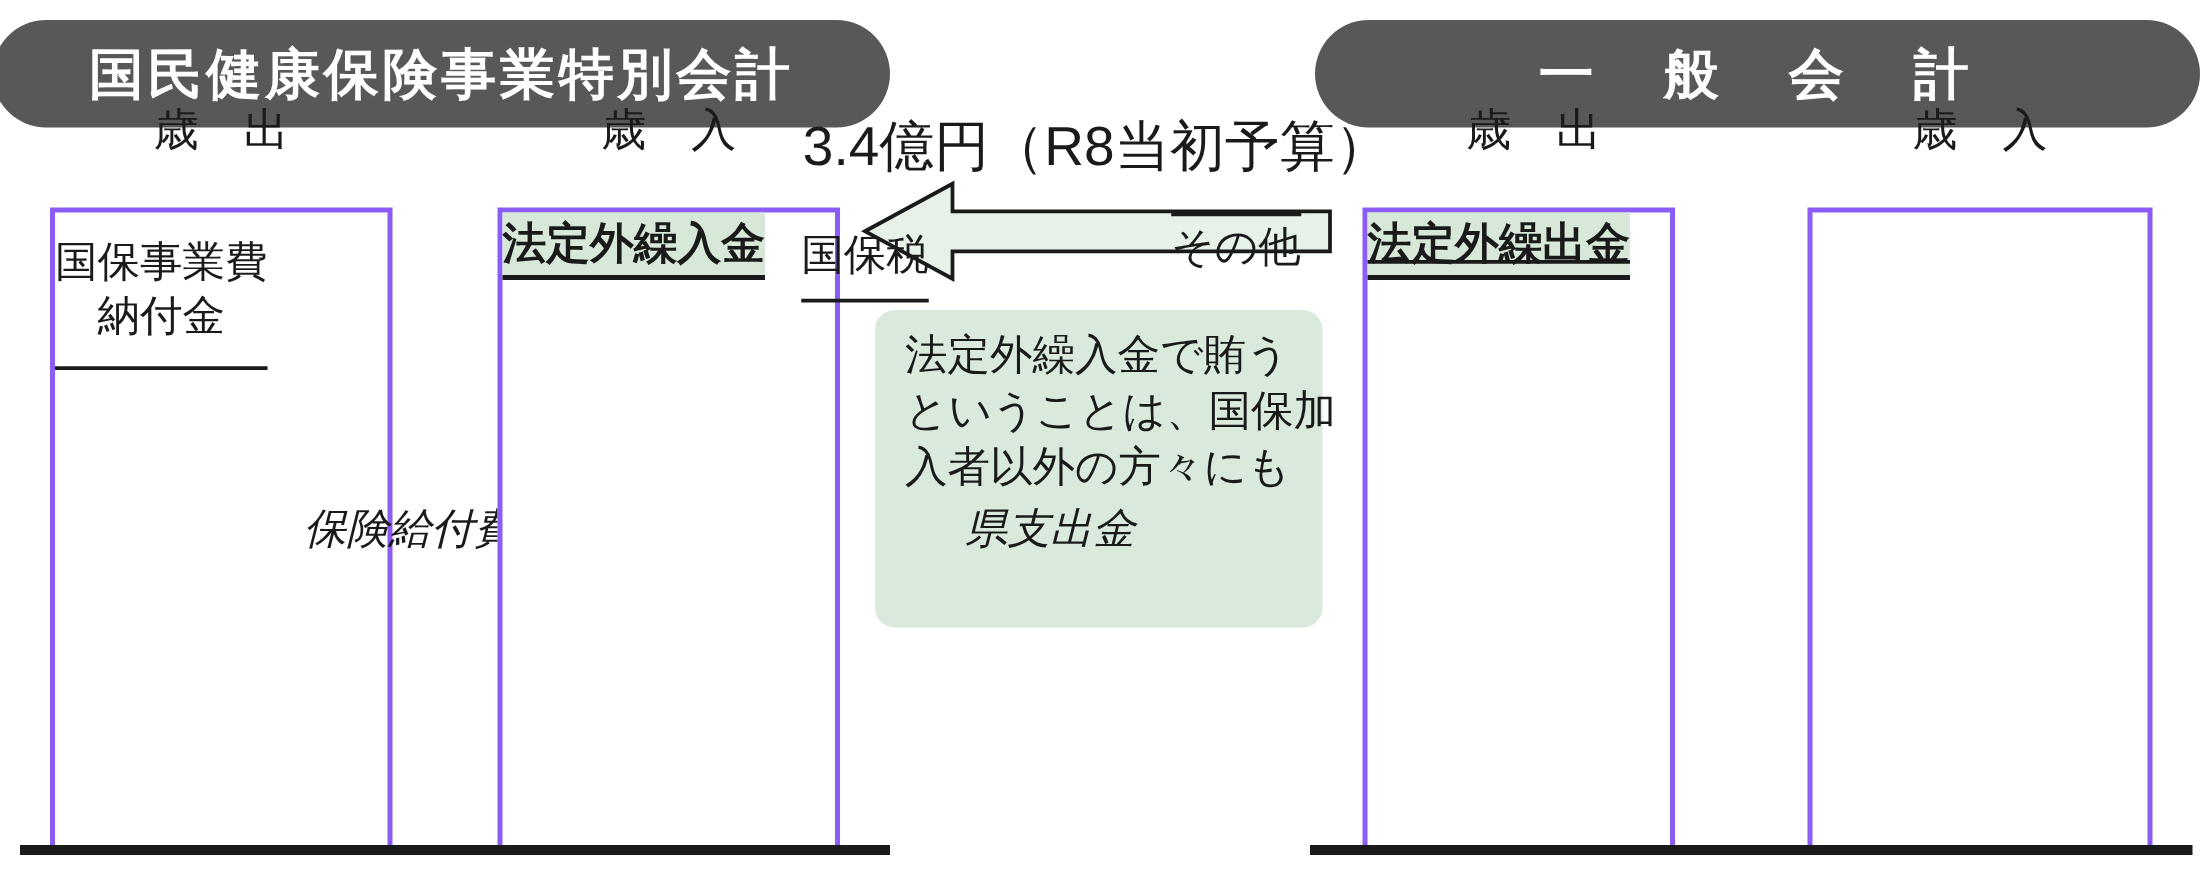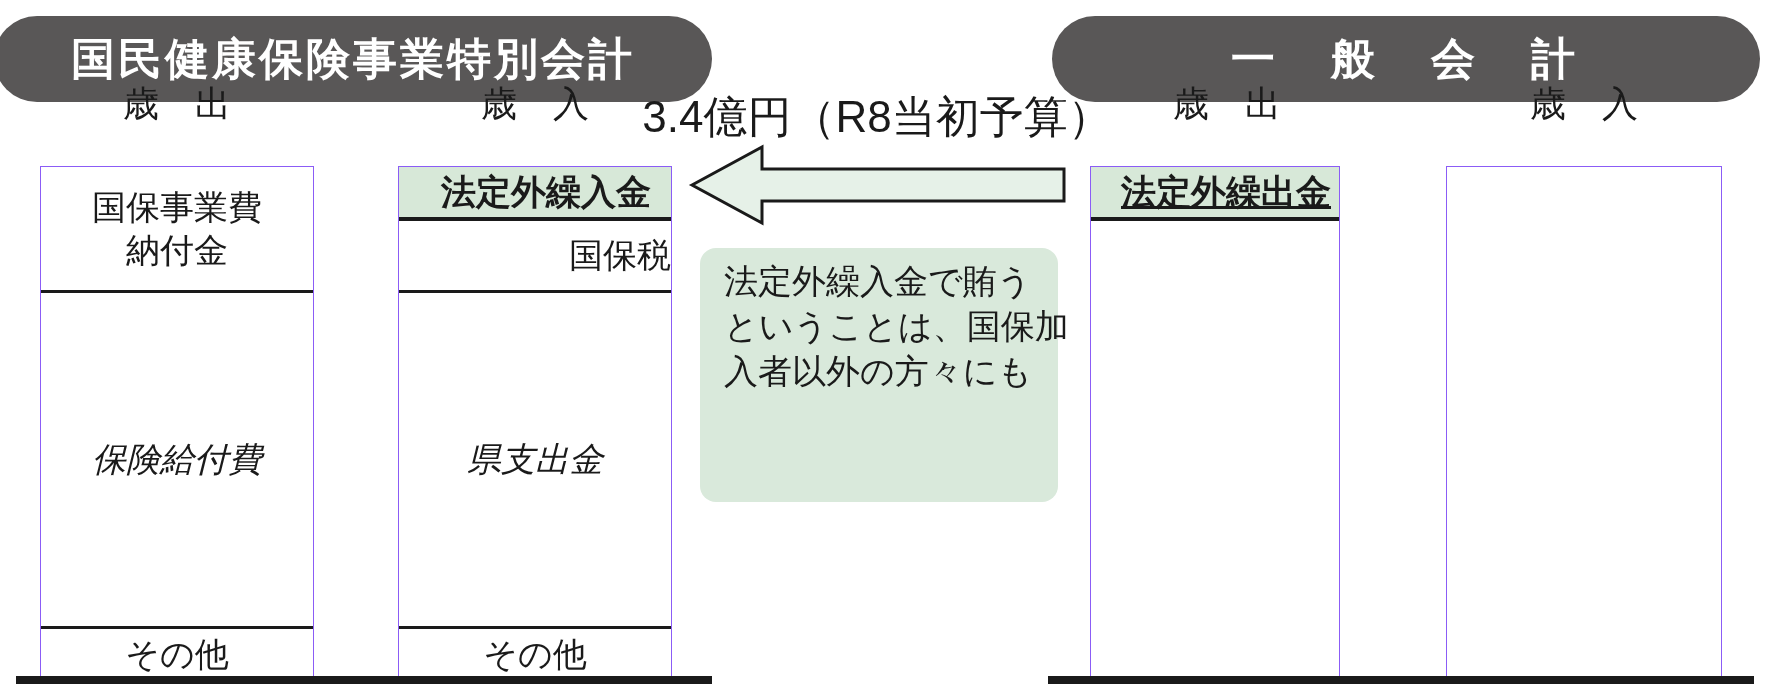--- a/index.html
+++ b/index.html
@@ -16,53 +16,53 @@
   .pill-right{left:1052px;width:708px;letter-spacing:6px;}
   .col-header{
     position:absolute;top:82px;height:44px;display:flex;align-items:center;justify-content:center;
     font-size:36px;font-weight:500;
   }
   .hdr-a{left:40px;width:274px;}
   .hdr-b{left:398px;width:274px;}
   .hdr-c{left:1090px;width:274px;}
   .hdr-d{left:1446px;width:276px;}
   .column{
-    position:absolute;top:166px;height:514px;border:1px solid #8b5cf6;background:#ffffff;
-    box-sizing:border-box;display:flex;flex-direction:column;
+    position:absolute;top:166px;height:514px;border:4px solid #8b5cf6;background:#ffffff;
+    box-sizing:border-box;display:flex;flex-direction:row;gap:29px;
   }
   .col-a{left:40px;width:274px;}
   .col-b{left:398px;width:274px;}
   .col-c{left:1090px;width:250px;text-decoration:underline;}
   .col-d{left:1446px;width:276px;}
   .seg{
     display:flex;flex-direction:column;align-items:center;justify-content:center;
     font-size:34px;font-weight:500;line-height:1.25;text-align:center;box-sizing:border-box;
   }
   .seg-line{white-space:nowrap;}
   .seg-top-a{height:126px;border-bottom:3px solid #1a1a1a;}
   .seg-mid{flex:1 1 auto;font-style:italic;}
   .seg-bottom{height:53px;border-top:3px solid #1a1a1a;}
   .seg-green{
     background:#d7e8d8;font-weight:700;font-size:35px;
-    height:54px;border-bottom:4px solid #1a1a1a;padding-left:22px;
+    height:54px;border-bottom:4px solid #1a1a1a;
   }
   .seg-kokuhozei{height:72px;border-bottom:3px solid #1a1a1a;align-items:flex-end;}
   .seg-empty{flex:1 1 auto;}
   .arrow-label{
     position:absolute;left:688px;top:96px;width:378px;height:42px;
     display:flex;align-items:center;justify-content:center;
     font-size:44px;font-weight:500;white-space:nowrap;
   }
   .transfer-arrow-svg{position:absolute;left:686px;top:142px;}
   .note-box{
     position:absolute;left:700px;top:248px;width:358px;height:254px;
     background:#d9e9db;border-radius:16px;box-sizing:border-box;
     padding:14px 0 0 24px;
   }
-  .note-line{font-size:34px;font-weight:500;line-height:45px;white-space:nowrap;font-family:Liberation Mono, monospace;}
+  .note-line{font-size:34px;font-weight:500;line-height:45px;white-space:nowrap;}
   .baseline{position:absolute;height:8px;background:#1a1a1a;}
   .baseline-left{left:16px;top:676px;width:696px;}
   .baseline-right{left:1048px;top:676px;width:706px;}
 </style>
 </head>
 <body>
 
 <div class="canvas">
 
   <div class="pill pill-left">

